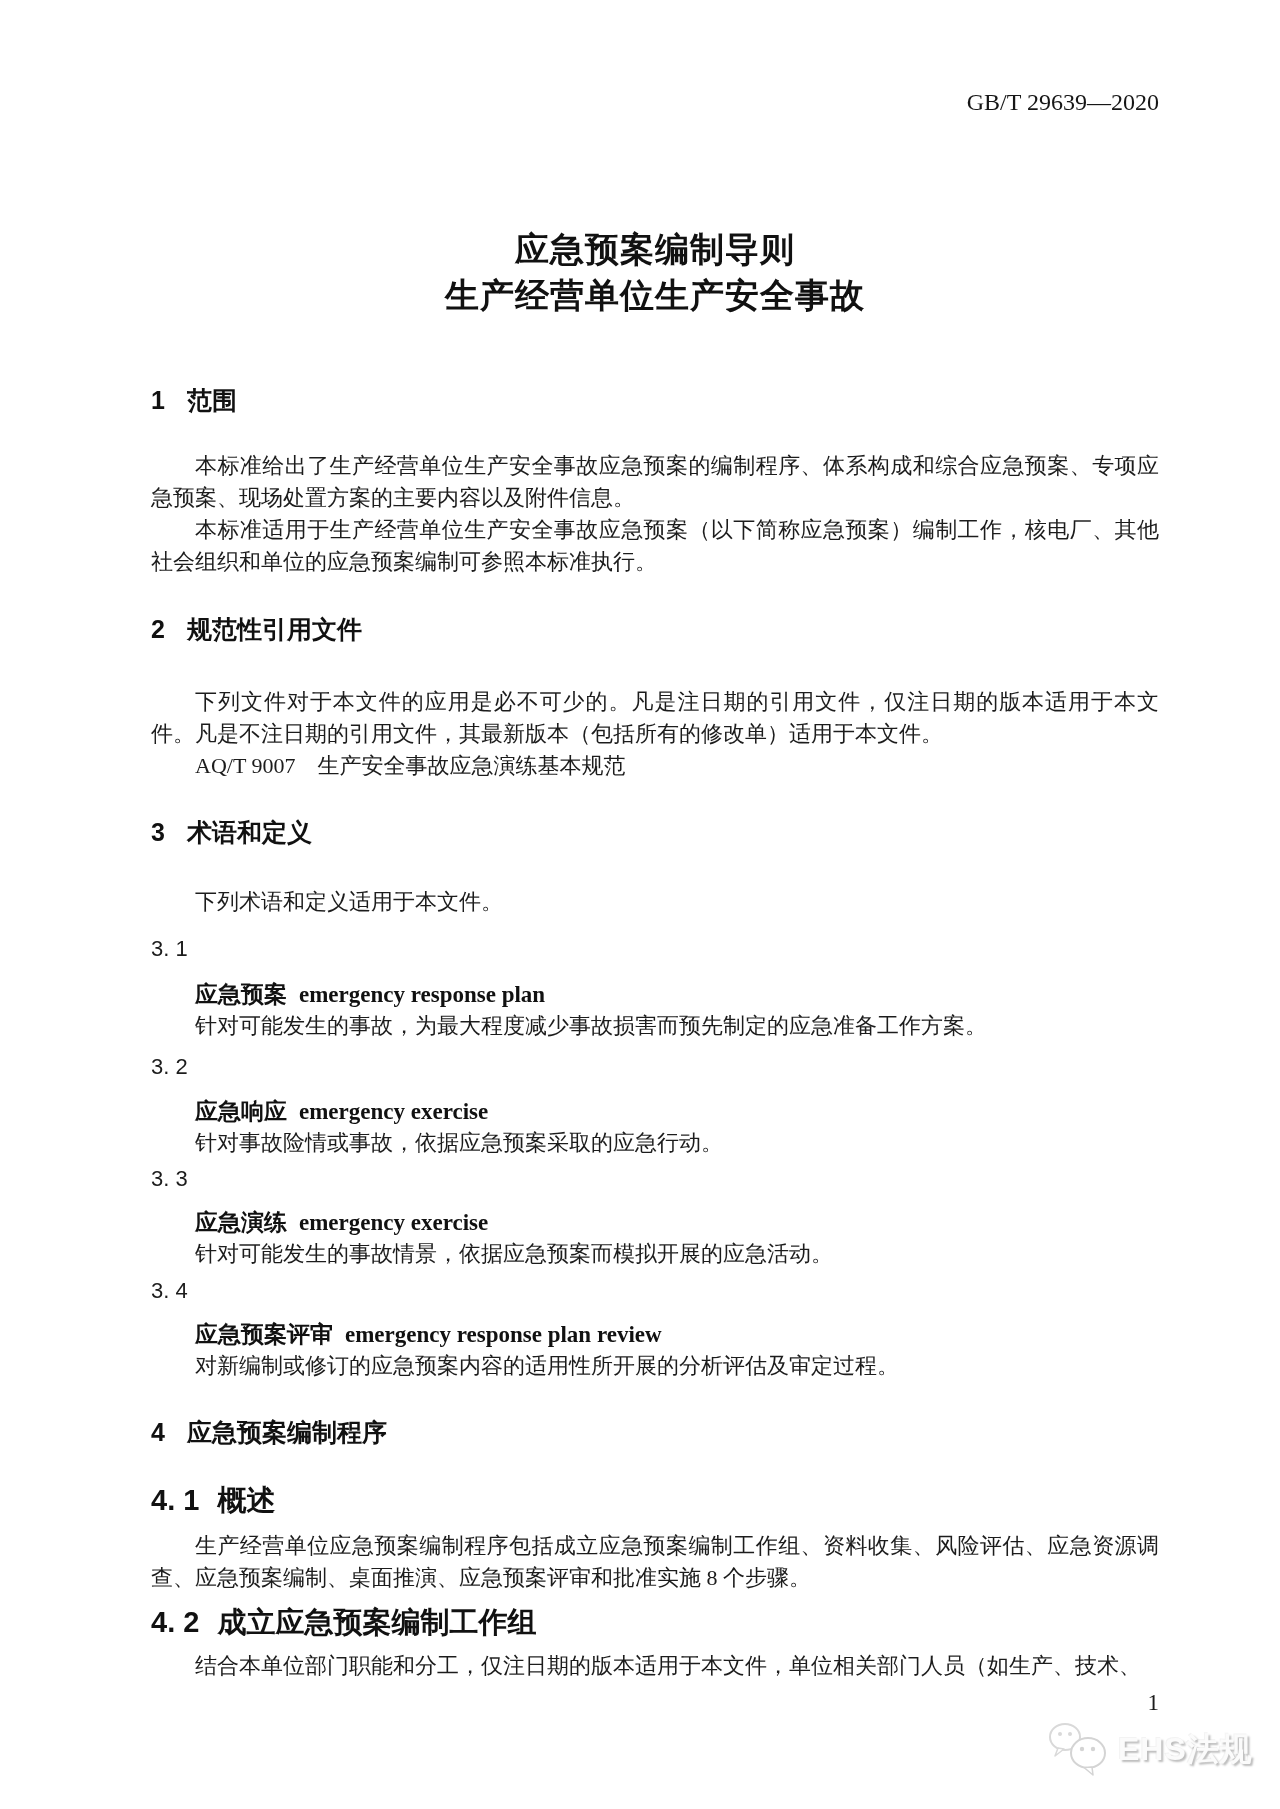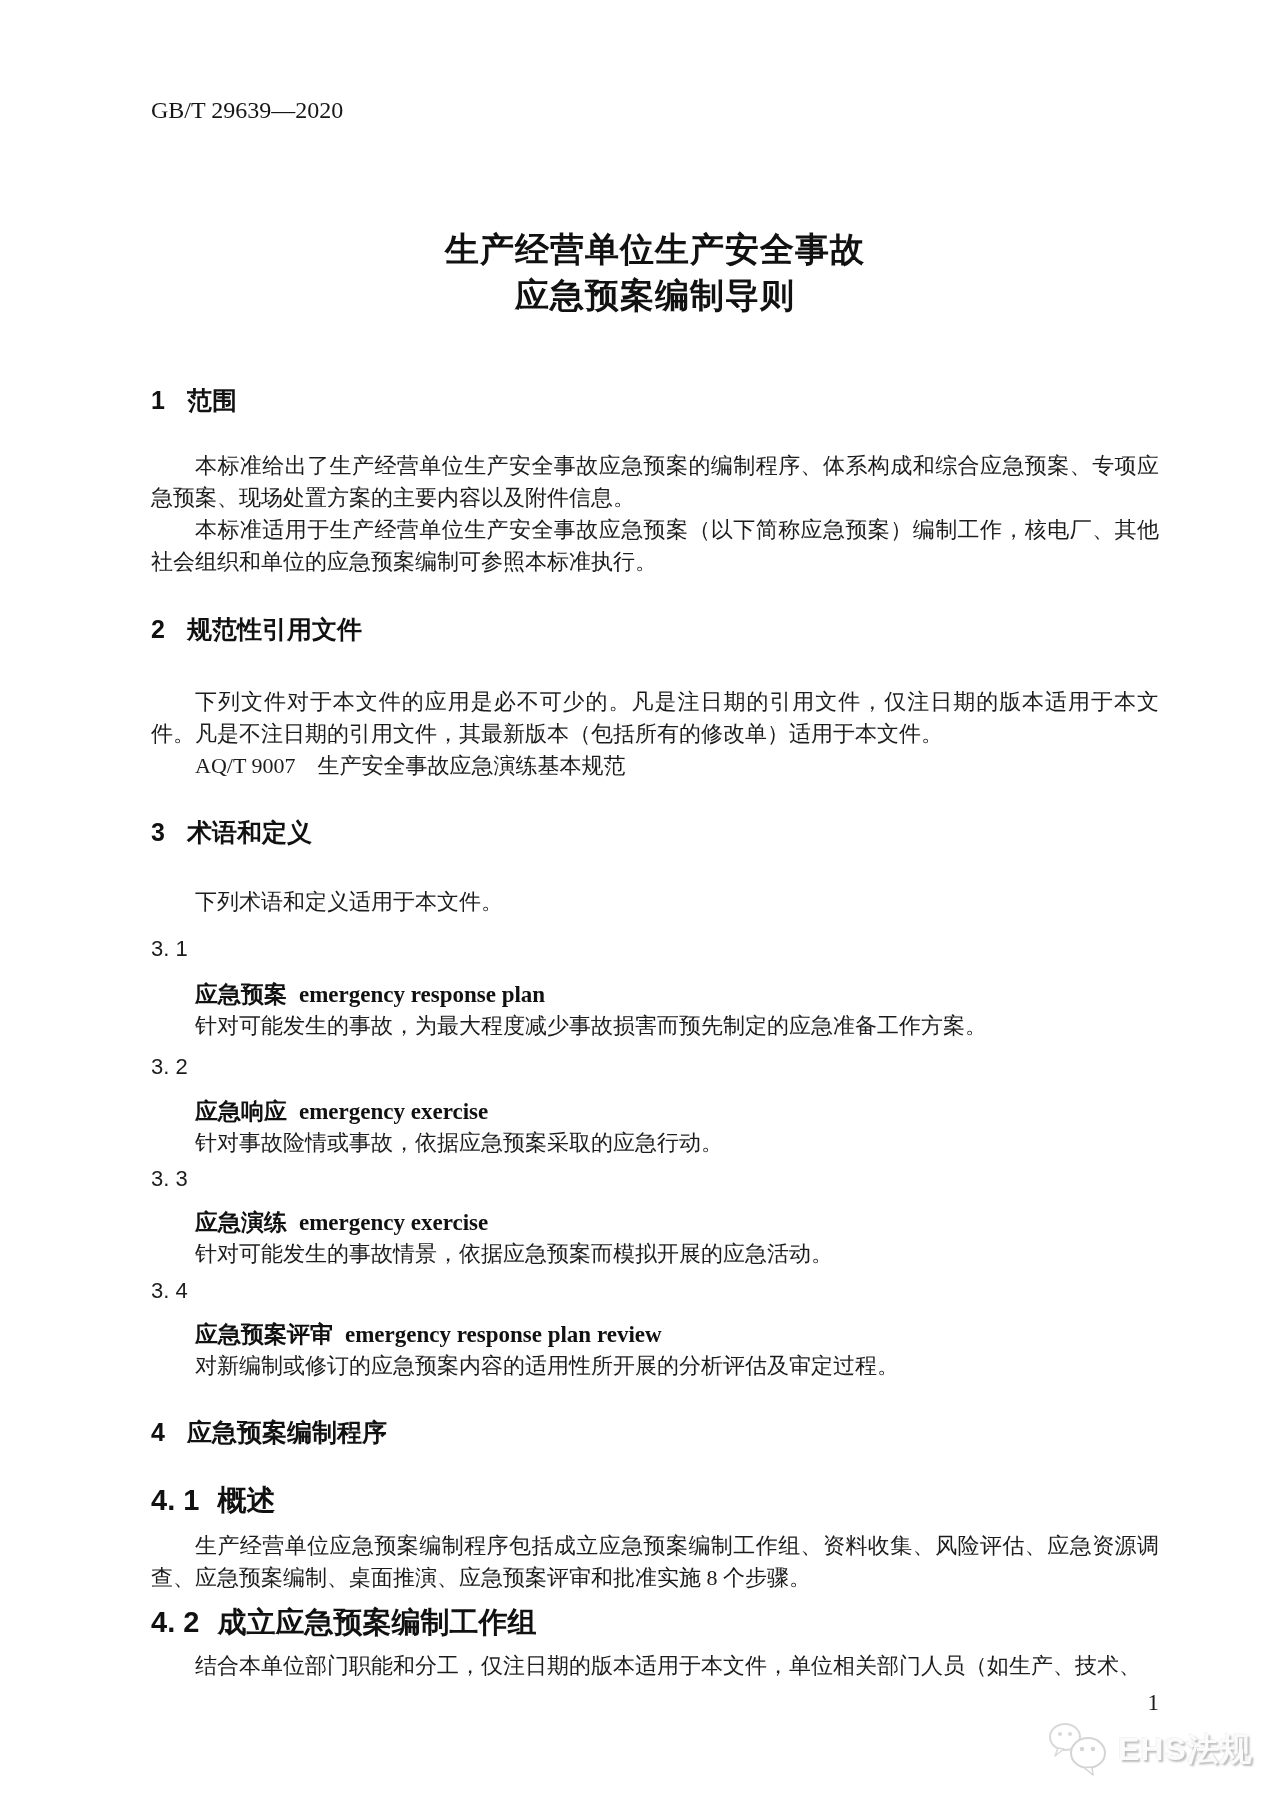--- a/index.html
+++ b/index.html
@@ -16,22 +16,22 @@
     font-family: "Liberation Serif", serif;
     overflow: hidden;
   }
   .abs {
     position: absolute;
     left: 151px;
     width: 1008px;
   }
   
   .std-header {
-    top: 96px;
-    text-align: left;
+    top: 88px;
+    text-align: right;
     font-size: 24px;
     line-height: 28px;
     font-family: "Liberation Serif", serif;
     color: #161616;
   }
   
   .doc-title {
     top: 226px;
     text-align: center;
     font-family: "Liberation Sans", sans-serif;
@@ -125,22 +125,22 @@
   }
 </style>
 </head>
 <body>
 
 <div class="page">
 
   <div class="abs std-header">GB/T 29639—2020</div>
 
   <div class="abs doc-title">
+    <div>应急预案编制导则</div>
     <div>生产经营单位生产安全事故</div>
-    <div>应急预案编制导则</div>
   </div>
 
   <div class="abs sec-h" style="top:383px">
     <span class="num">1</span><span>范围</span>
   </div>
   <div class="abs body-txt" style="top:450px">
     <p>本标准给出了生产经营单位生产安全事故应急预案的编制程序、体系构成和综合应急预案、专项应急预案、现场处置方案的主要内容以及附件信息。</p>
     <p>本标准适用于生产经营单位生产安全事故应急预案（以下简称应急预案）编制工作，核电厂、其他社会组织和单位的应急预案编制可参照本标准执行。</p>
   </div>
 

